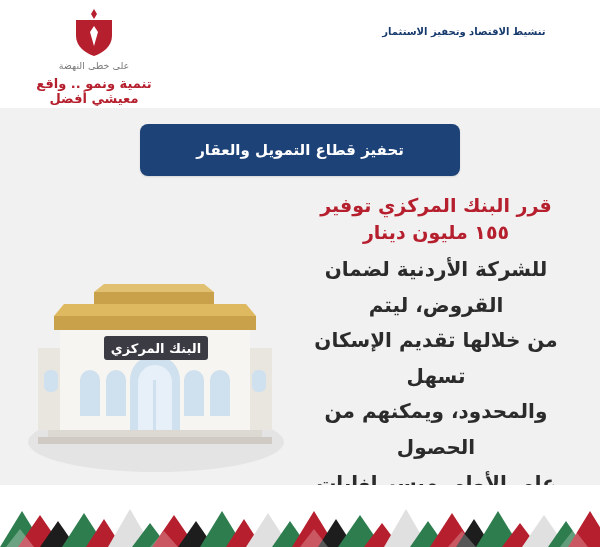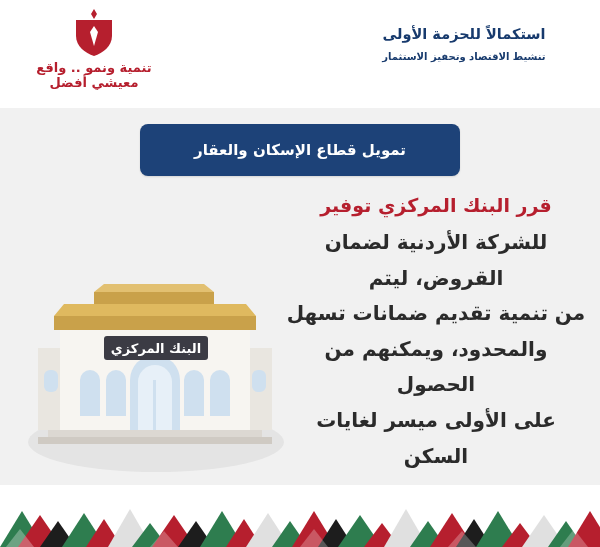--- a/index.html
+++ b/index.html
@@ -171,43 +171,44 @@
   <div class="header">
 
     <div class="logo-left">
       <div class="shield">
         <svg width="46" height="52" viewBox="0 0 46 52" xmlns="http://www.w3.org/2000/svg">
           <path d="M23 3 L20 8 L23 13 L26 8 Z" fill="#b61f2e"></path>
           <path d="M5 14 L41 14 L41 30 C41 40 32 47 23 50 C14 47 5 40 5 30 Z" fill="#b61f2e"></path>
           <path d="M23 20 L27 26 L23 40 L19 26 Z" fill="#ffffff"></path>
         </svg>
       </div>
+      <div class="tag1">على خطى النهضة</div>
       <div class="tag2">تنمية ونمو .. واقع معيشي أفضل</div>
     </div>
 
 
     <div class="header-text">
-      <div class="line1">استكمالاً للحزمة الأولى</div>
       <div class="line2">تنشيط الاقتصاد وتحفيز الاستثمار</div>
     </div>
   </div>
 
   <div class="banner-wrap">
-    <div class="banner">تمويل قطاع الإسكان والعقار</div>
+    <div class="banner">تحفيز قطاع التمويل والعقار</div>
   </div>
 
   <div class="body-area">
 
     <div class="content-text">
       <div class="headline">
         <div>قرر البنك المركزي توفير</div>
+        <div>١٥٥ مليون دينار</div>
       </div>
       <div class="para">
         <div>للشركة الأردنية لضمان القروض، ليتم</div>
-        <div>من تنمية تقديم ضمانات تسهل</div>
+        <div>من خلالها تقديم الإسكان تسهل</div>
         <div>والمحدود، ويمكنهم من الحصول</div>
         <div>على الأولى ميسر لغايات السكن</div>
       </div>
     </div>
 
     <div class="illustration">
       <svg width="290" height="250" viewBox="0 0 290 250" xmlns="http://www.w3.org/2000/svg">
 
         <ellipse cx="148" cy="212" rx="128" ry="30" fill="#e4e4e4"></ellipse>
 

